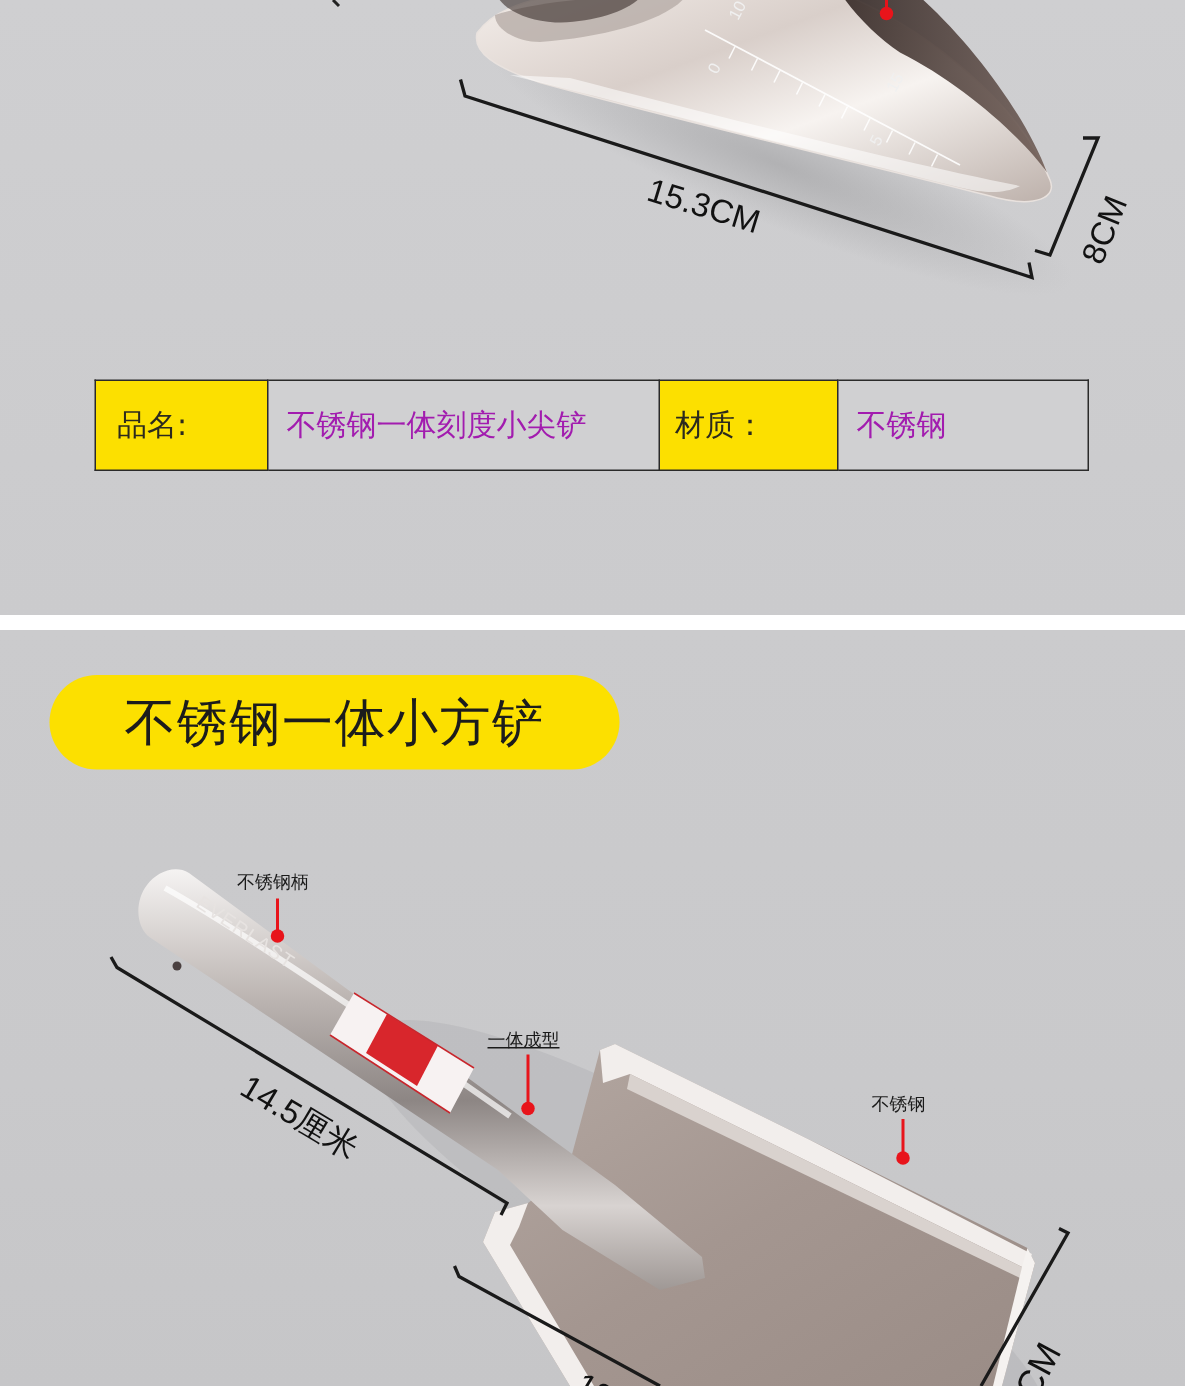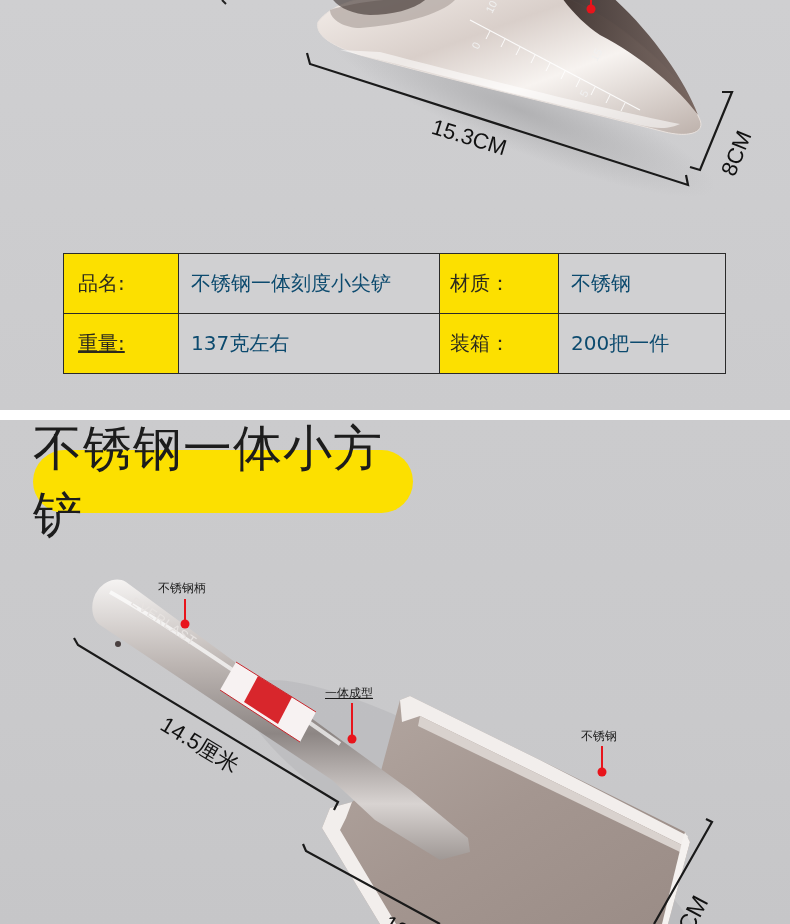--- a/index.html
+++ b/index.html
@@ -22,30 +22,30 @@
       border-collapse: collapse; table-layout: fixed;
       font-size: 20px; color: #222;
     }
     .spec-table td {
       border: 1px solid #2a2a2a; height: 41px; padding: 16px 10px;
       white-space: nowrap; overflow: hidden;
     }
     .spec-table td.key { background: #fce000; color: #2b2a1e; }
     .spec-table td.key.left { text-align: left; padding-left: 14px; }
     .spec-table td.key.center { text-align: left; }
-    .spec-table td.val { background: #d0d0d2; color: #0c4a6e; padding-left: 12px; }
+    .spec-table td.val { background: #d0d0d2; color: #a21caf; padding-left: 12px; }
     .spec-table td.key u { text-decoration: underline; }
 
     
     .title-pill {
       position: absolute; left: 33px; top: 450px; width: 380px; height: 63px;
       background: #fce000; border-radius: 32px;
       display: flex; align-items: center; justify-content: center;
       font-family: "DejaVu Serif", "Liberation Serif", serif;
-      font-size: 49px; color: #1c1c1c; letter-spacing: 1px;
+      font-size: 34px; color: #1c1c1c; letter-spacing: 1px;
     }
 
     .callout {
       position: absolute; font-size: 12px; color: #1a1a1a; white-space: nowrap;
     }
     .dim-label {
       position: absolute; font-family: "Liberation Sans", sans-serif; color: #111;
       white-space: nowrap; transform-origin: left top;
     }
   </style>
@@ -124,26 +124,20 @@
         <col style="width:119px">
         <col style="width:167px">
     </colgroup>
     <tbody>
         <tr>
       <td class="key left">品名:</td>
       <td class="val">不锈钢一体刻度小尖铲</td>
       <td class="key center">材质：</td>
       <td class="val">不锈钢</td>
     </tr>
-    <tr>
-      <td class="key left"><u>重量:</u></td>
-      <td class="val">137克左右</td>
-      <td class="key center">装箱：</td>
-      <td class="val">200把一件</td>
-    </tr>
   </tbody>
     </table>
 </div>
 
 <div style="position:absolute;left:0;top:410px;width:790px;height:10px;background:#ffffff;"></div>
 
 <div id="panel-bottom" class="panel">
   <svg class="art" width="790" height="504" viewBox="0 420 790 504">
     <defs>
       <linearGradient id="handleG" x1="0" y1="0" x2="0" y2="1">

